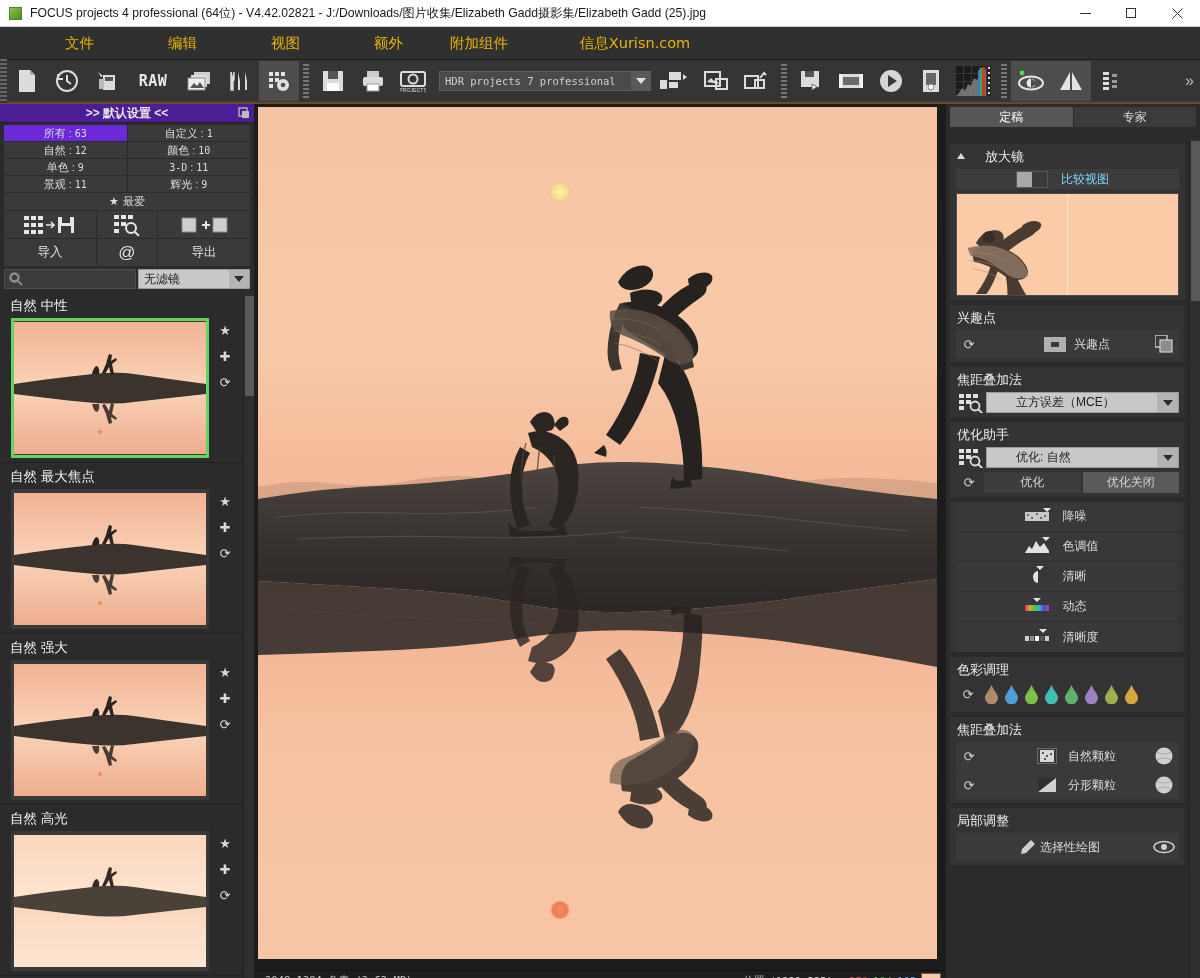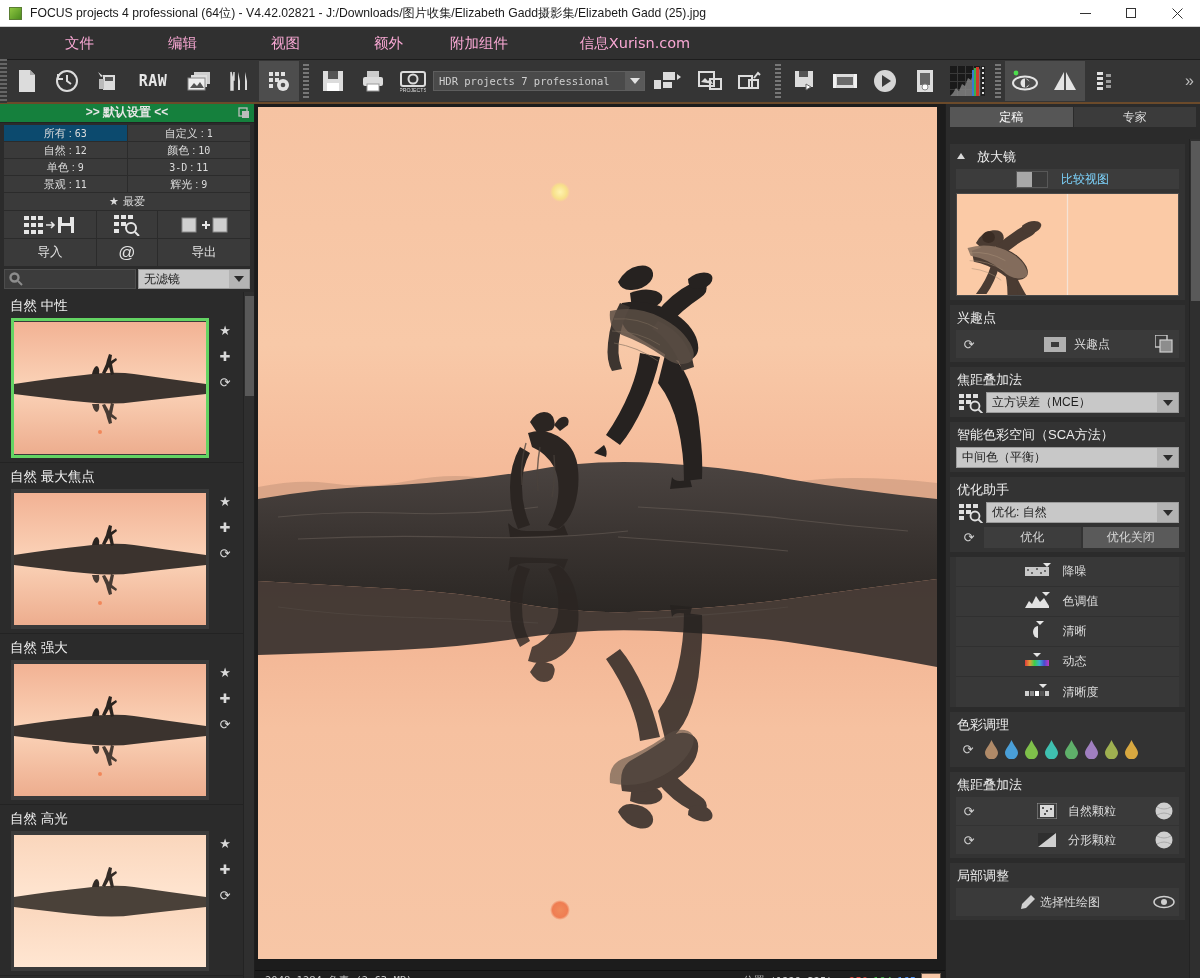--- a/index.html
+++ b/index.html
@@ -25,21 +25,21 @@
     color:#333; font-size:12px; }
   .glyph-min{ width:11px;height:1px;background:#333; display:block; }
   .glyph-max{ width:10px;height:10px;border:1px solid #333; display:block; }
 
   
   .menubar{
     height:33px; background:#303030; display:flex; align-items:center;
     border-bottom:1px solid #1d1d1d;
   }
   .menu-item{
-    color:#f9a8d4; font-size:14.5px; padding:0 10px; white-space:nowrap;
+    color:#eab308; font-size:14.5px; padding:0 10px; white-space:nowrap;
     font-family:"DejaVu Sans","Liberation Sans",sans-serif;
   }
 
   
   .toolbar{
     height:44px; background:#353535; display:flex; align-items:center;
     border-bottom:2px solid #6b4a2a; position:relative;
   }
   .tb-grip{ width:7px; height:44px; flex:none;
     background:repeating-linear-gradient(to bottom,#666 0 2px,#353535 2px 4px);
@@ -49,21 +49,21 @@
     position:relative;
   }
   .tb-btn.active{ background:#4d4d4d; }
   .tb-sep{ width:6px;height:34px;flex:none;
     background:repeating-linear-gradient(to bottom,#777 0 2px,transparent 2px 4px);
     margin:0 4px;}
   .tb-text{ font-family:"DejaVu Sans Mono","Liberation Mono",monospace; font-size:15px;
     color:#e8e8e8; font-weight:bold; letter-spacing:.5px;}
   .tb-combo{
     width:212px;height:20px;background:#4a4a4a;border:1px solid #5e5e5e;
-    display:flex;align-items:center;flex:none;
+    display:flex;align-items:center;margin-left:6px;flex:none;
   }
   .tb-combo .val{
     flex:1; padding-left:5px; font-family:"DejaVu Sans Mono","Liberation Mono",monospace;
     font-size:10.5px; color:#cfcfcf; white-space:nowrap; overflow:hidden;
   }
   .tb-combo .arrow{
     width:19px;height:18px;background:#5a5a5a;display:flex;align-items:center;justify-content:center;
   }
   .caret-d{ width:0;height:0;border-left:5px solid transparent;border-right:5px solid transparent;
     border-top:6px solid #e2e2e2; }
@@ -72,32 +72,32 @@
   
   .body{ display:flex; height:886px; background:#2b2b2b; }
   .left{ width:255px; background:#2b2b2b; display:flex; flex-direction:column;
     border-right:1px solid #1e1e1e; }
   .center{ flex:1; background:#1c1c1c; position:relative; display:flex; flex-direction:column;}
   .right{ width:255px; background:#2b2b2b; display:flex; flex-direction:column;
     border-left:1px solid #1e1e1e;}
 
   
   .panel-head{
-    height:19px; background:#15803d; display:flex; justify-content:center;
+    height:19px; background:#4c1d95; display:flex; align-items:center; justify-content:center;
     position:relative; border-bottom:1px solid #222;
   }
   .panel-head .t{ font-size:12px;color:#e6e6e6; font-weight:bold; }
   .panel-head .pin{ position:absolute; right:4px; top:3px; width:12px;height:12px; }
 
   .cat-grid{ display:grid; grid-template-columns:1fr 1fr; gap:1px; padding:2px 4px 0 4px; }
   .cat-cell{
     height:16px; background:#3a3a3a; display:flex;align-items:center;justify-content:center;
     font-size:11px; color:#dcdcdc; gap:3px;
   }
-  .cat-cell.sel{ background:#0c4a6e; }
+  .cat-cell.sel{ background:#6d28d9; }
   .cat-cell .n{ font-family:"DejaVu Sans Mono","Liberation Mono",monospace; font-size:10px;}
   .fav-row{
     margin:1px 4px 0 4px; height:17px; background:#3a3a3a;
     display:flex;align-items:center;justify-content:center;gap:4px;font-size:11px;color:#dcdcdc;
   }
   .icn-row{ display:flex; margin:1px 4px 0 4px; gap:1px; }
   .icn-btn{ flex:1; height:27px; background:#3a3a3a; display:flex;align-items:center;justify-content:center;}
   .icn-btn.mid{ flex:0 0 60px; }
   .txt-row{ display:flex; margin:1px 4px 0 4px; gap:1px; }
   .txt-btn{ flex:1;height:27px;background:#3a3a3a;display:flex;align-items:center;justify-content:center;
@@ -144,42 +144,42 @@
   .colorchip{ width:20px;height:15px;background:#f7c7a6;border:1px solid #6a5a4d;}
 
   
   .rtabs{ display:flex; gap:1px; padding:3px 4px 12px 4px;}
   .rtab{ flex:1;height:20px;background:#3b3b3b;display:flex;align-items:center;justify-content:center;
     font-size:12px;color:#ddd;}
   .rtab.sel{ background:#565656; color:#fff;}
   .rscroll{ flex:1; display:flex; overflow:hidden; }
   .rcontent{ flex:1; overflow:hidden; padding:0 4px; }
   .sect{ background:#333; margin-top:5px; padding-bottom:4px; }
-  .sect-title{ font-size:13px;color:#ededed; padding:4px 0 3px 7px; display:flex;align-items:center;gap:12px;}
+  .sect-title{ font-size:13px;color:#ededed; padding:4px 0 3px 7px; display:flex;align-items:center;gap:20px;}
   .arrow-up{ width:0;height:0;border-left:4px solid transparent;border-right:4px solid transparent;
     border-bottom:6px solid #d9d9d9; margin-bottom:2px;}
   .cmprow{ margin:0 6px; height:20px; background:#3c3c3c; display:flex;align-items:center; }
   .cmp-sw{ width:32px;height:17px;background:#3a3a3a;border:1px solid #585858;margin-left:60px;display:flex;}
   .cmp-sw i{ width:15px;height:100%;background:#a8a8a8; display:block;}
   .cmprow .lb{ margin-left:13px; font-size:12px;color:#7dd3fc;}
   .preview{ margin:4px 6px 0 6px; height:103px; position:relative; overflow:hidden;
     border:1px solid #4a4a4a;}
   .row{ margin:0 6px; height:28px; background:#3a3a3a; display:flex;align-items:center; gap:0;}
   .row + .row{ margin-top:1px; }
   .rst{ width:26px;height:28px;display:flex;align-items:center;justify-content:center;flex:none;color:#cfcfcf;font-size:13px;}
   .row .ic{ width:26px;display:flex;align-items:center;justify-content:center;flex:none;}
   .row .lbl{ font-size:12px;color:#dcdcdc; }
   .row .tail{ margin-left:auto; width:30px;display:flex;align-items:center;justify-content:center;}
   .dd{ margin:0 6px; height:21px; background:#c8c8c8;border:1px solid #9b9b9b;display:flex;align-items:center;}
   .dd .v{ flex:1;font-size:12px;color:#1e1e1e;padding-left:5px;white-space:nowrap;overflow:hidden;}
   .dd .a{ width:21px;height:100%;background:#b3b3b3;display:flex;align-items:center;justify-content:center;}
   .ddrow{ display:flex; align-items:center; margin:0 6px;}
   .ddrow .gic{ width:30px;display:flex;align-items:center;justify-content:center;flex:none;}
   .ddrow .dd2{ flex:1;height:21px;background:#c8c8c8;border:1px solid #9b9b9b;display:flex;align-items:center;}
-  .ddrow .dd2 .v{ flex:1;font-size:12px;color:#1e1e1e;padding-left:5px;white-space:nowrap;overflow:hidden;}
+  .ddrow .dd2 .v{ flex:1;font-size:12px;color:#1e1e1e;padding-left:5px;white-space:nowrap;overflow:hidden;margin-left:24px;}
   .ddrow .dd2 .a{ width:21px;height:100%;background:#b3b3b3;display:flex;align-items:center;justify-content:center;}
   .optrow{ display:flex;align-items:center;margin:4px 6px 0 6px; gap:2px;}
   .optbtn{ flex:1;height:21px;background:#3d3d3d;display:flex;align-items:center;justify-content:center;
     font-size:12px;color:#d5d5d5;}
   .optbtn.sel{ background:#5a5a5a; }
   .fxrow{ margin:0 6px; height:30px;background:#383838;display:flex;align-items:center;justify-content:center;gap:8px;
     border-bottom:1px solid #303030;}
   .fxrow .lbl{ font-size:12px;color:#dcdcdc;width:48px;}
   .drops{ display:flex; align-items:center; padding:2px 6px 4px 6px; gap:3px;}
   .drop{ width:17px;height:20px; }
@@ -893,29 +893,20 @@
             </div>
             <div class="dd2">
               <div class="v">立方误差（MCE）</div>
               <div class="a">
                   <span class="caret-d-dk"></span>
                 </div>
             </div>
           </div>
         </div>
 
-        <div class="sect">
-          <div class="sect-title">智能色彩空间（SCA方法）</div>
-          <div class="dd">
-            <div class="v">中间色（平衡）</div>
-            <div class="a">
-                <span class="caret-d-dk"></span>
-              </div>
-          </div>
-        </div>
 
         <div class="sect">
           <div class="sect-title">优化助手</div>
           <div class="ddrow">
             <div class="gic">
               <svg width="24" height="20" viewBox="0 0 24 20">
                 <g fill="#e0e0e0">
                     <rect x="0" y="1" width="5" height="4"></rect>
                     <rect x="7" y="1" width="5" height="4"></rect>
                     <rect x="14" y="1" width="5" height="4"></rect>

